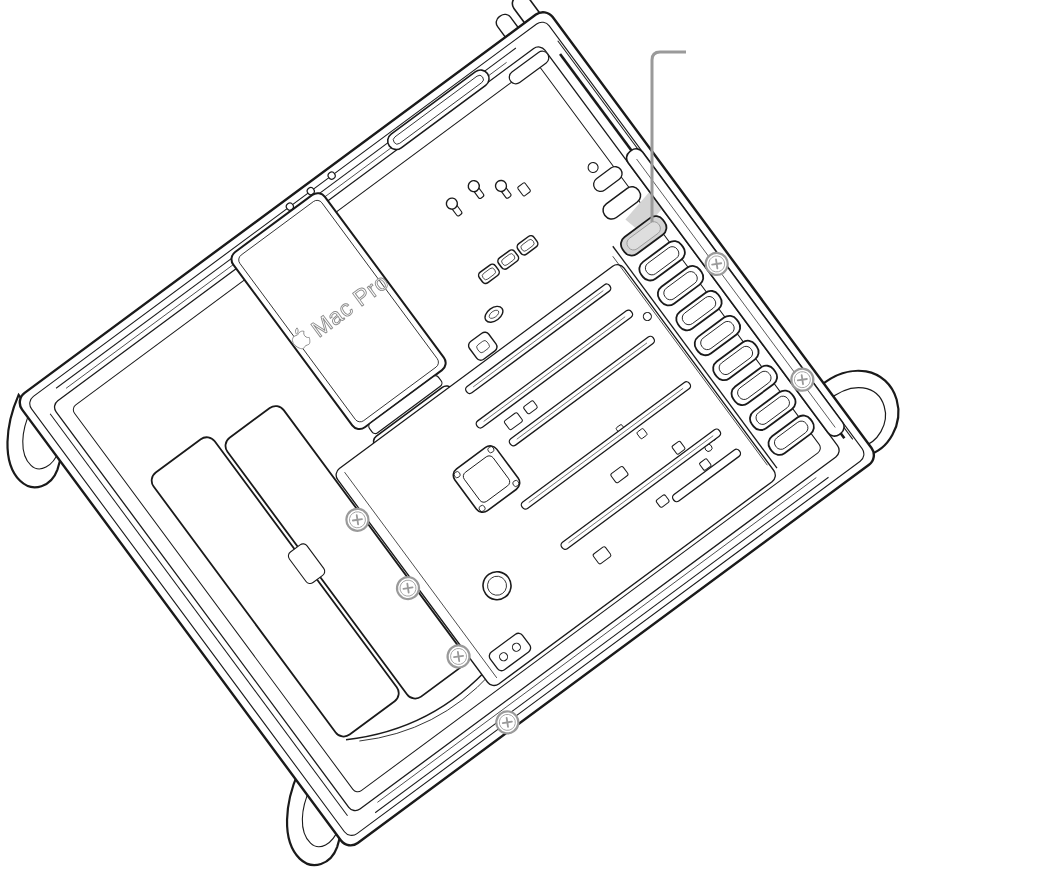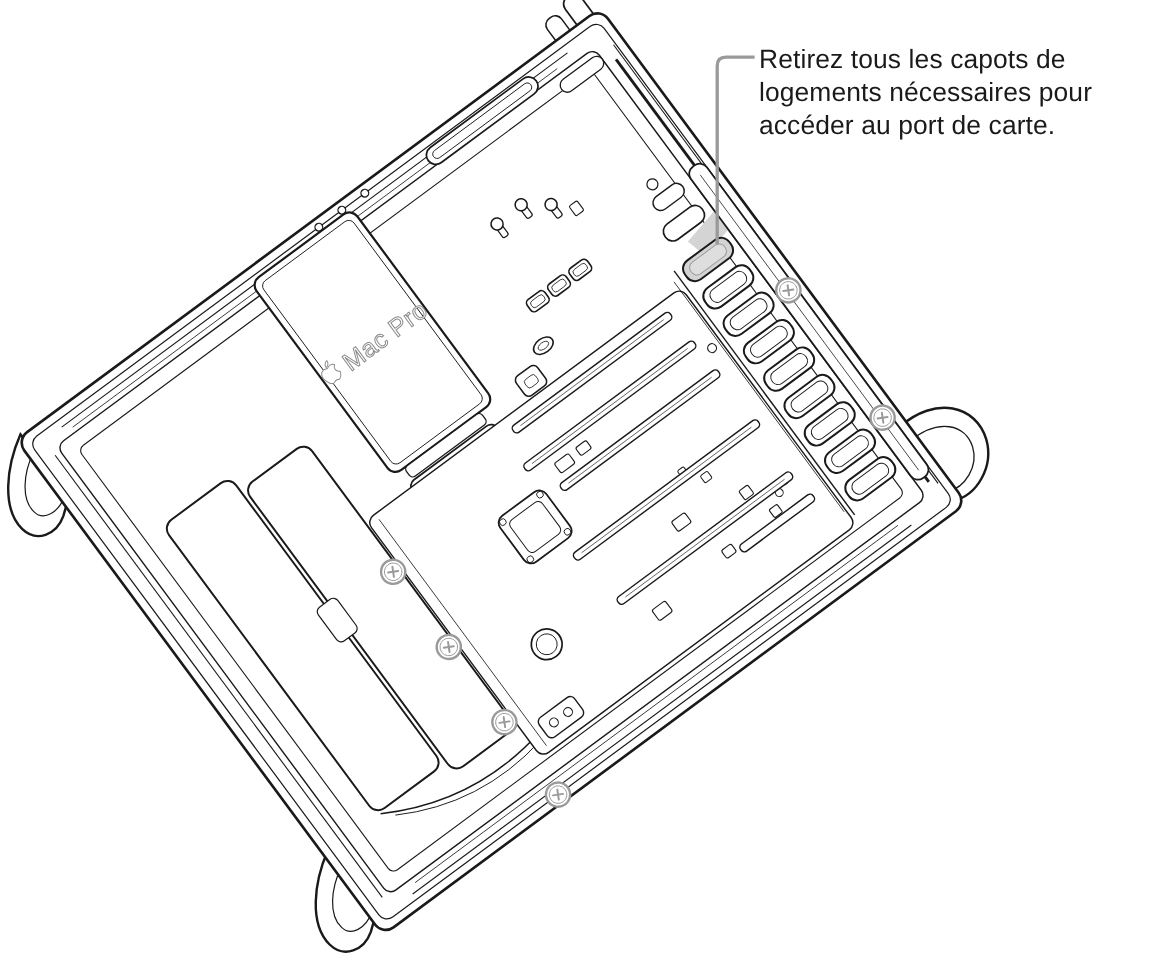--- a/index.html
+++ b/index.html
@@ -239,19 +239,14 @@
       <line x1="643" y1="176" x2="643" y2="510" stroke-width="0.65"></line>
       <circle cx="558" cy="309" r="4" fill="#ffffff" stroke-width="1.1"></circle>
       <use href="#phillips-screw" transform="translate(645,308)"></use>
       <use href="#phillips-screw" transform="translate(645,452)"></use>
     </g>
   </g>
 
   <path d="M 686 52 L 660 52 Q 652 52 652 60 L 652 222" stroke="#9a9a9a" stroke-width="3" fill="none"></path>
 </svg>
 
-<div class="callout-text">
-  <div>Retirez tous les capots de</div>
-  <div>logements nécessaires pour</div>
-  <div>accéder au port de carte.</div>
+
 </div>
 
-</div>
-
 </body></html>

